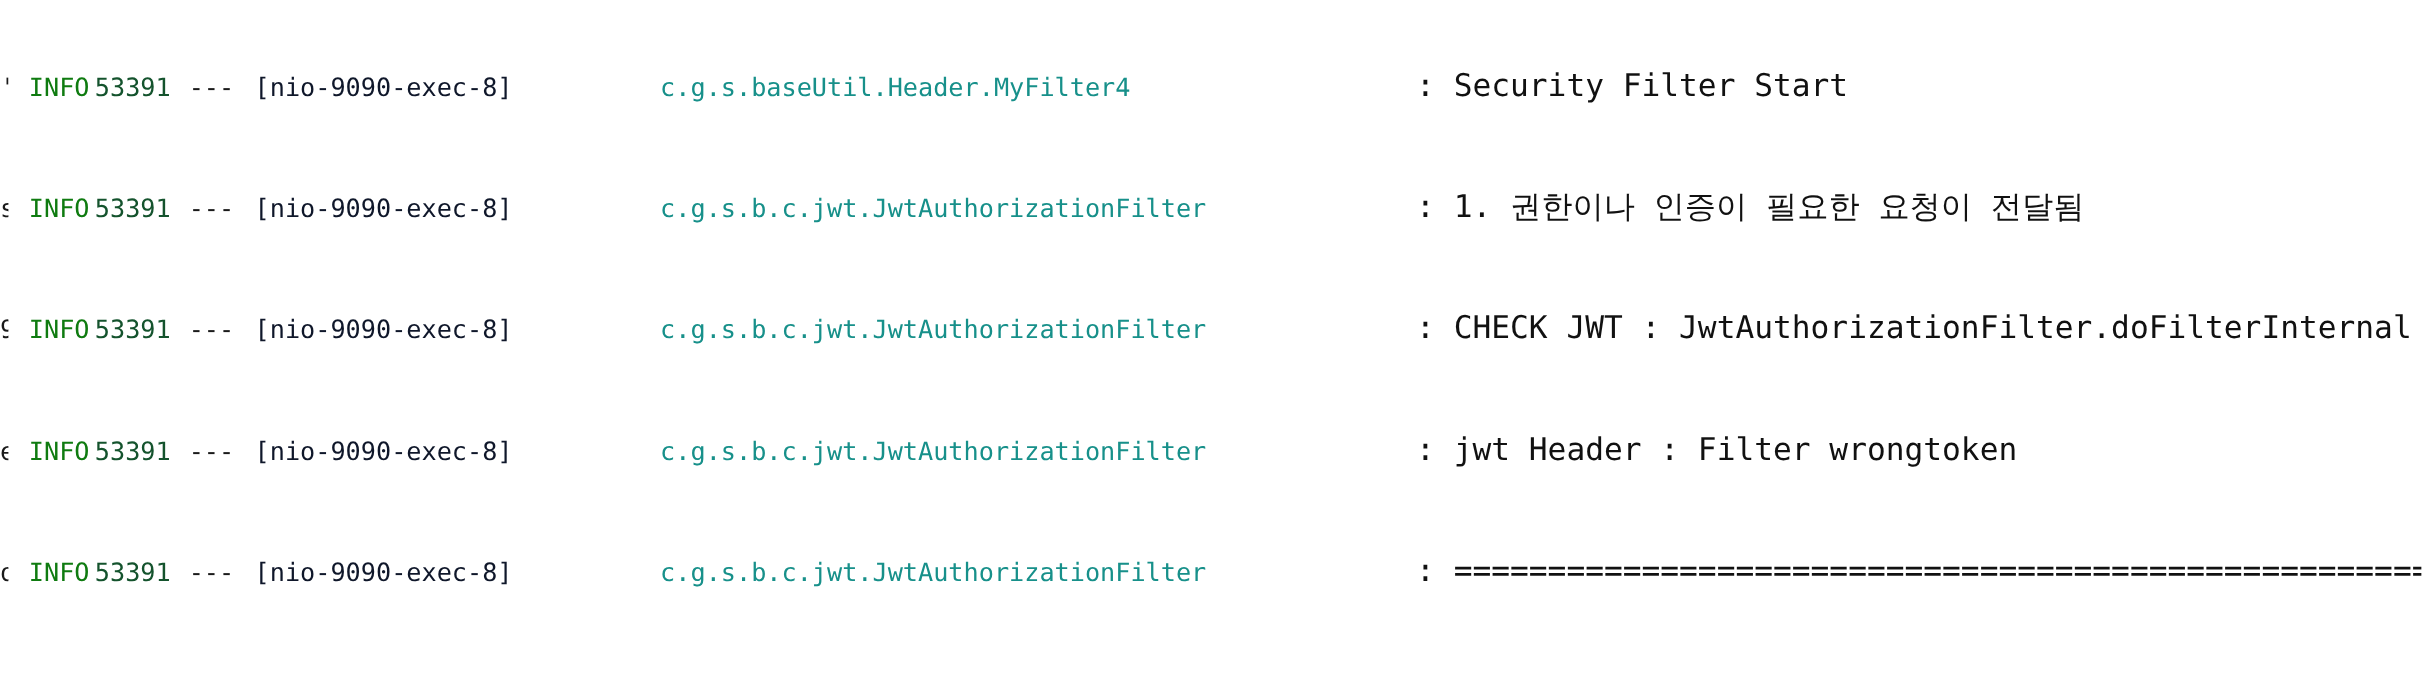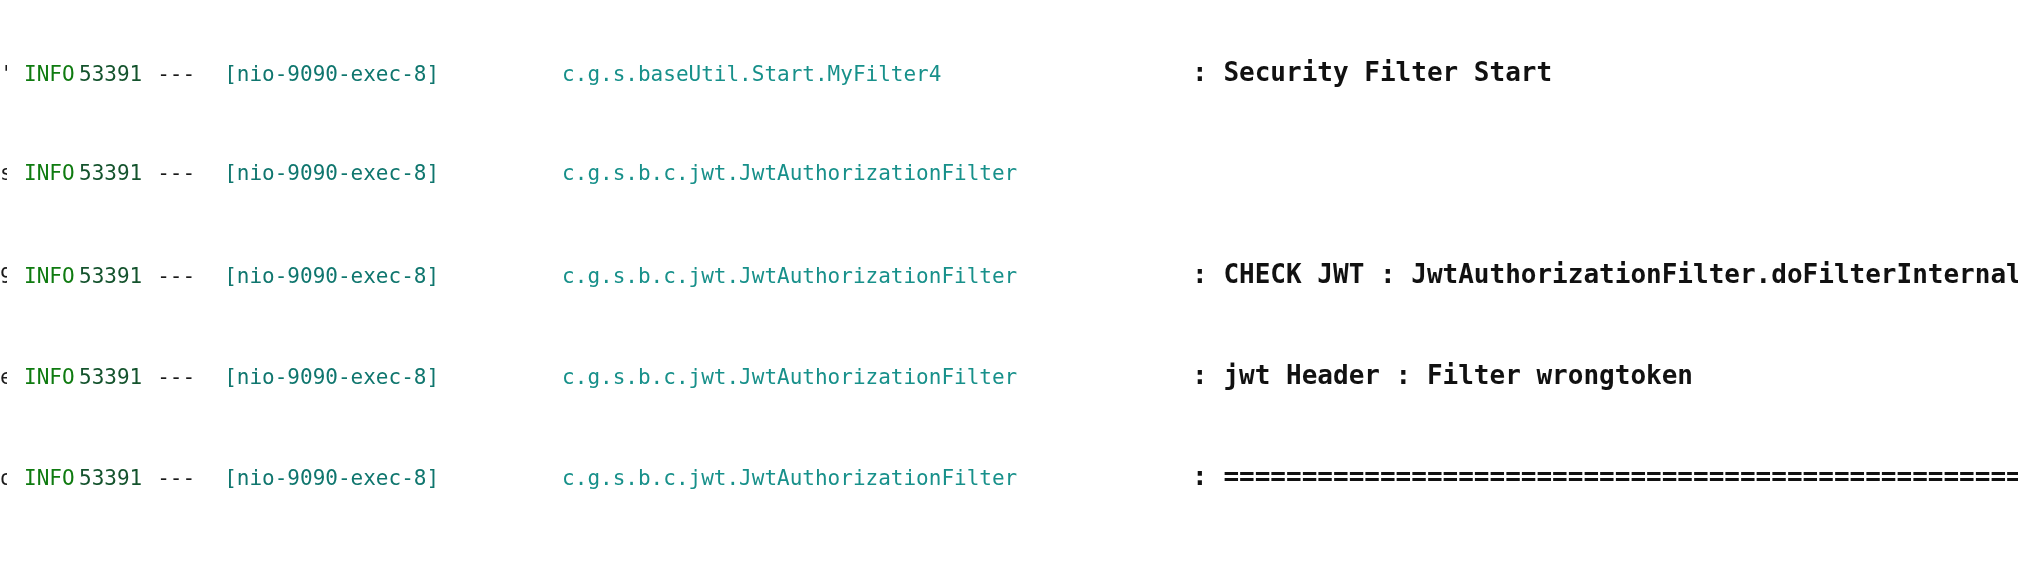--- a/index.html
+++ b/index.html
@@ -48,50 +48,49 @@
     white-space: pre;
   }
   .pid {
     color: #14532d;
   }
   .sep {
     margin-left: 15px;
     color: #1a1a1a;
   }
   .thread {
-    margin-left: 29px;
-    color: #0f766e;
+    margin-left: 17px;
+    color: #0f172a;
   }
   .logger {
     display: inline-block;
     margin-left: 123px;
     width: 630px;
     flex: 0 0 630px;
     overflow: hidden;
     color: #17908a;
   }
   .msg {
     font-size: 26px;
     color: #111111;
     white-space: pre;
     font-family: "DejaVu Sans Mono", "Liberation Mono", monospace, sans-serif;
-    font-weight: bold;
   }
 </style>
 </head>
 <body>
 
 <div class="console">
 
   <div class="row">
-    <span class="frag">'</span><span class="level"> INFO</span><span class="pid">53391</span><span class="sep">---</span><span class="thread">[nio-9090-exec-8]</span><span class="logger">c.g.s.baseUtil.Start.MyFilter4</span><span class="msg">: Security Filter Start</span>
+    <span class="frag">'</span><span class="level"> INFO</span><span class="pid">53391</span><span class="sep">---</span><span class="thread">[nio-9090-exec-8]</span><span class="logger">c.g.s.baseUtil.Header.MyFilter4</span><span class="msg">: Security Filter Start</span>
   </div>
 
   <div class="row">
-    <span class="frag">s</span><span class="level"> INFO</span><span class="pid">53391</span><span class="sep">---</span><span class="thread">[nio-9090-exec-8]</span><span class="logger">c.g.s.b.c.jwt.JwtAuthorizationFilter</span>
+    <span class="frag">s</span><span class="level"> INFO</span><span class="pid">53391</span><span class="sep">---</span><span class="thread">[nio-9090-exec-8]</span><span class="logger">c.g.s.b.c.jwt.JwtAuthorizationFilter</span><span class="msg">: 1. 권한이나 인증이 필요한 요청이 전달됨</span>
   </div>
 
   <div class="row">
     <span class="frag">9</span><span class="level"> INFO</span><span class="pid">53391</span><span class="sep">---</span><span class="thread">[nio-9090-exec-8]</span><span class="logger">c.g.s.b.c.jwt.JwtAuthorizationFilter</span><span class="msg">: CHECK JWT : JwtAuthorizationFilter.doFilterInternal</span>
   </div>
 
   <div class="row">
     <span class="frag">e</span><span class="level"> INFO</span><span class="pid">53391</span><span class="sep">---</span><span class="thread">[nio-9090-exec-8]</span><span class="logger">c.g.s.b.c.jwt.JwtAuthorizationFilter</span><span class="msg">: jwt Header : Filter wrongtoken</span>
   </div>
 

